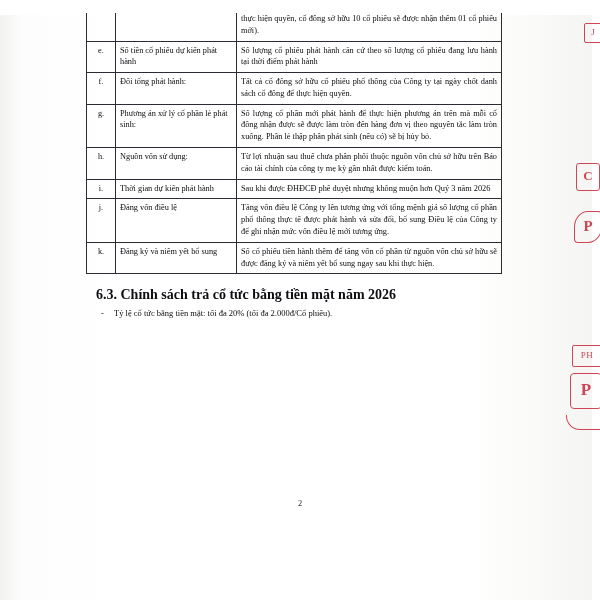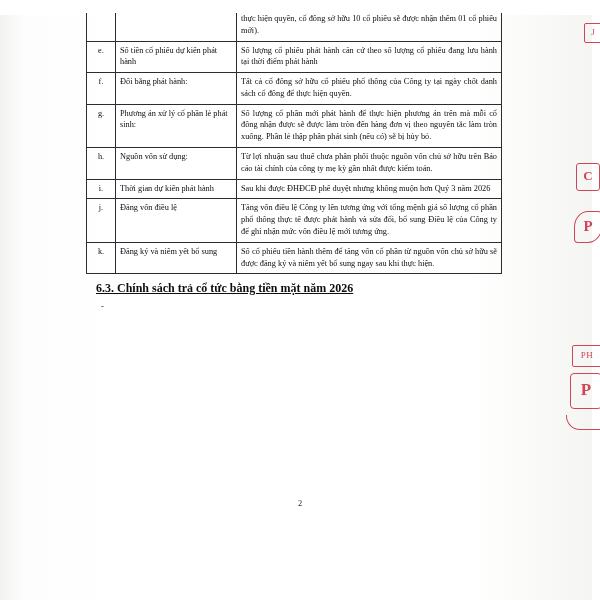--- a/index.html
+++ b/index.html
@@ -71,25 +71,24 @@
     border-top: none;
     padding-top: 0;
     height: 12px;
     overflow: hidden;
   }
   tr.clipped td.col-letter, tr.clipped td.col-term {
     border-left-color: #2b2b33;
   }
 
   .section-head {
-    margin: 7px 0 0 0;
-    font-size: 12px;
+    margin: 13px 0 0 0;
+    font-size: 14px;
     font-weight: bold;
     padding-left: 10px;
-    text-decoration: underline;
   }
   .bullet-line {
     margin: 5px 0 0 0;
     font-size: 8.5px;
     padding-left: 28px;
     position: relative;
   }
   .bullet-line .dash {
     position: absolute;
     left: 15px;
@@ -184,21 +183,21 @@
           <td class="col-term"></td>
           <td class="col-desc">thực hiện quyền, cổ đông sở hữu 10 cổ phiếu sẽ được nhận thêm 01 cổ phiếu mới).</td>
         </tr>
         <tr>
           <td class="col-letter">e.</td>
           <td class="col-term">Số tiền cổ phiếu dự kiến phát hành</td>
           <td class="col-desc">Số lượng cổ phiếu phát hành căn cứ theo số lượng cổ phiếu đang lưu hành tại thời điểm phát hành</td>
         </tr>
         <tr>
           <td class="col-letter">f.</td>
-          <td class="col-term">Đối bằng phát hành:</td>
+          <td class="col-term">Đối tổng phát hành:</td>
           <td class="col-desc">Tất cả cổ đông sở hữu cổ phiếu phổ thông của Công ty tại ngày chốt danh sách cổ đông để thực hiện quyền.</td>
         </tr>
         <tr>
           <td class="col-letter">g.</td>
           <td class="col-term">Phương án xử lý cổ phần lẻ phát sinh:</td>
           <td class="col-desc">Số lượng cổ phần mới phát hành để thực hiện phương án trên mà mỗi cổ đông nhận được sẽ được làm tròn đến hàng đơn vị theo nguyên tắc làm tròn xuống. Phần lẻ thập phân phát sinh (nếu có) sẽ bị hủy bỏ.</td>
         </tr>
         <tr>
           <td class="col-letter">h.</td>
           <td class="col-term">Nguồn vốn sử dụng:</td>
@@ -219,20 +218,21 @@
           <td class="col-term">Đăng ký và niêm yết bổ sung</td>
           <td class="col-desc">Số cổ phiếu tiền hành thêm để tăng vốn cổ phần từ nguồn vốn chủ sở hữu sẽ được đăng ký và niêm yết bổ sung ngay sau khi thực hiện.</td>
         </tr>
       </tbody>
     </table>
 
     <p class="section-head">6.3. Chính sách trả cổ tức bằng tiền mặt năm 2026</p>
 
     <p class="bullet-line">
       <span class="dash">-</span>
+      <span>Tỷ lệ cổ tức bằng tiền mặt: tối đa 20% (tối đa 2.000đ/Cổ phiếu).</span>
     </p>
   </div>
 
   <div class="page-number">2</div>
 
   <div class="stamp stamp-6">J</div>
   <div class="stamp stamp-1">C</div>
   <div class="stamp stamp-2">P</div>
   <div class="stamp stamp-3">PH</div>
   <div class="stamp stamp-4">P</div>

